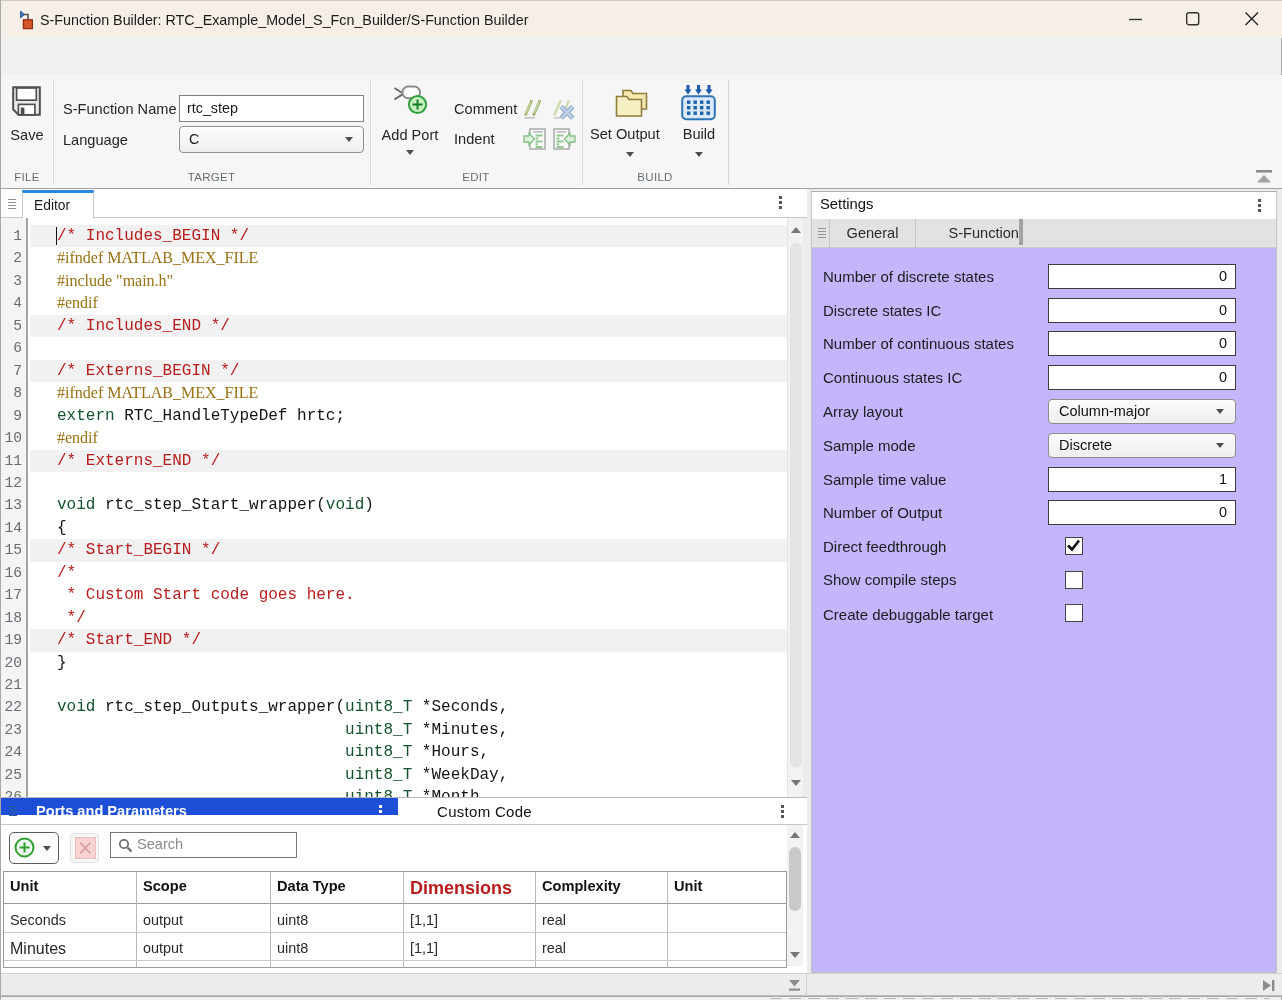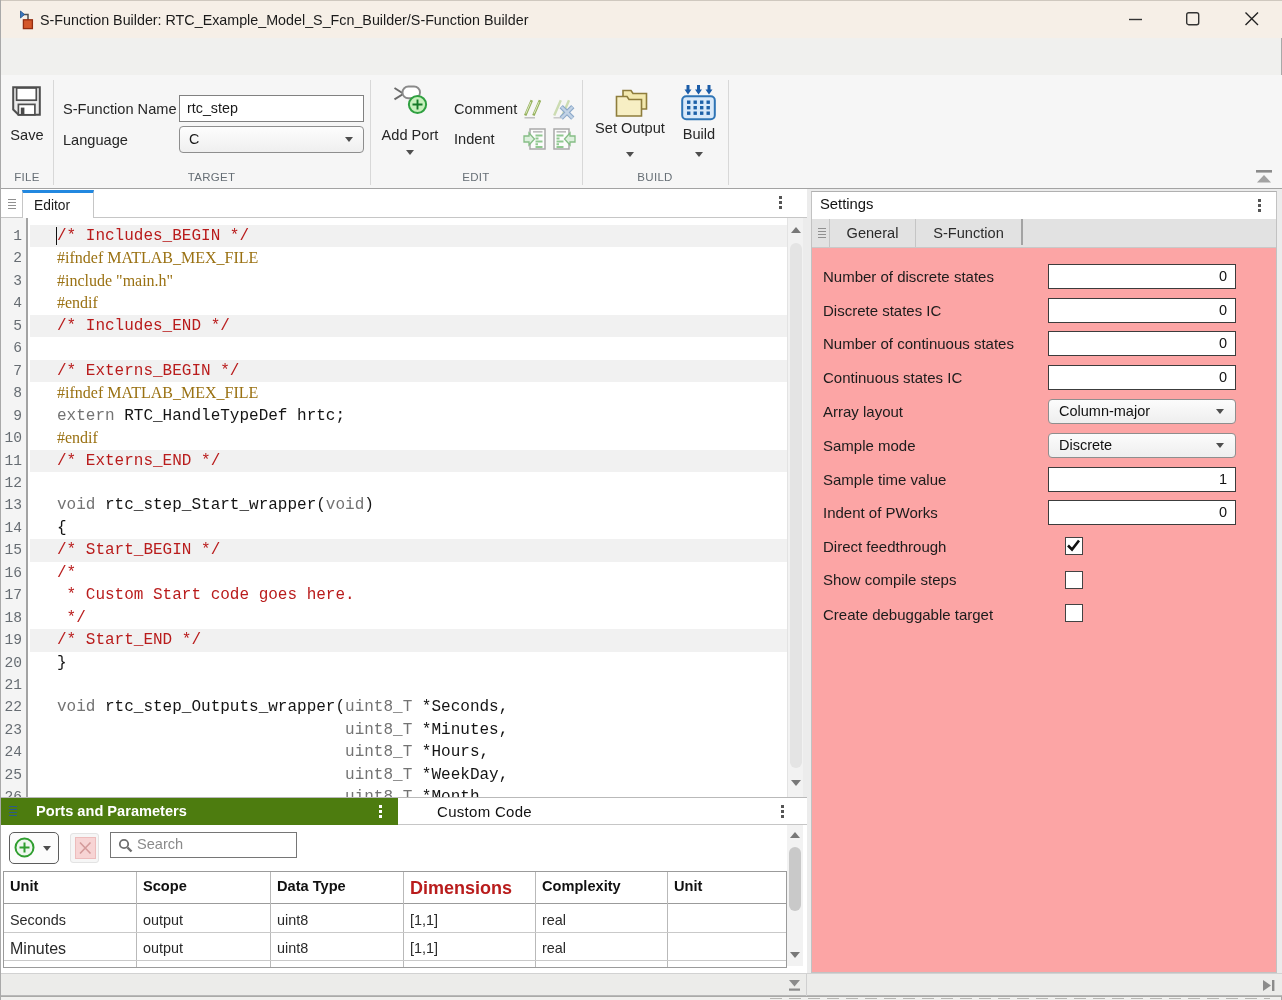--- a/index.html
+++ b/index.html
@@ -30,35 +30,35 @@
   #ed-tabstrip { left:0; top:0; width:806px; height:29px; background:#fff; border-bottom:1px solid #c6c6c6; }
   #ed-tab { position:absolute; left:21px; top:1px; width:72px; height:28px; background:#fff; border-left:1px solid #c6c6c6; border-right:1px solid #c6c6c6; border-top:3px solid #2288e0; }
   #ed-tab span { position:absolute; left:11px; top:5px; font-size:13.8px; color:#1c1c1c; }
   #editor { left:0; top:29px; width:786px; height:579px; background:#ffffff; overflow:hidden; }
   #gutter { position:absolute; left:0; top:0; width:27px; height:579px; background:#f4f4f4; border-right:2px solid #a3a3a3; }
   .gl { position:absolute; width:21px; text-align:right; font-family:"Liberation Mono", monospace; font-size:14.6px; color:#666c72; height:22.45px; line-height:22.45px; }
   .cl { position:absolute; left:29px; width:757px; height:22.45px; line-height:22.45px; font-family:"Liberation Mono", monospace; font-size:16px; white-space:pre; color:#141414; padding-left:27px; }
   .cl.stripe { background:#f1f1f1; }
   .cm { color:#b91c1c; }
   .pp { color:#9a7112;font-family:Liberation Serif, serif; }
-  .kw { color:#737373; }
+  .kw { color:#14532d; }
   
   .vscroll { position:absolute; background:#f2f2f2; }
   .arr { position:absolute; width:0; height:0; }
   .arr.up { border-left:5px solid transparent; border-right:5px solid transparent; border-bottom:6px solid #787878; }
   .arr.dn { border-left:5px solid transparent; border-right:5px solid transparent; border-top:6px solid #787878; }
   
   #bl-tabstrip { left:0; top:608px; width:806px; height:28px; background:#fff; border-top:1px solid #b9b9b9; border-bottom:1px solid #c6c6c6; }
-  #pp-tab { position:absolute; left:0px; top:0; width:397px; height:27px; background:#4d7c0f; }
+  #pp-tab { position:absolute; left:0px; top:0; width:397px; height:17px; background:#1d4ed8; }
   #pp-tab span { position:absolute; left:35px; top:5px; font-size:14.6px; font-weight:bold; color:#fff; }
   #cc-text { position:absolute; left:436px; top:5px; font-size:14.6px; color:#111; }
   #bl-toolbar { left:0; top:636px; width:786px; height:44px; background:#fff; }
   #bl-table { left:2px; top:682px; width:784px; height:97px; background:#fff; overflow:hidden; }
   
-  #settings { left:810px; top:2px; width:466px; height:782px; background:#fca5a5; border:1px solid #c2c2c2; border-top:1px solid #b0b0b0; }
+  #settings { left:810px; top:2px; width:466px; height:782px; background:#c4b5fd; border:1px solid #c2c2c2; border-top:1px solid #b0b0b0; }
   #set-header { position:absolute; left:0; top:0; width:464px; height:27px; background:#fff; }
   #set-header span { position:absolute; left:8px; top:4px; font-size:14.8px; color:#111; }
   #set-tabs { position:absolute; left:0; top:27px; width:464px; height:29px; background:#e2e2e2; border-bottom:1px solid #c9c9c9; }
   .set-row-label { position:absolute; left:11px; font-size:15px; color:#1c1c1c; }
   .set-input { position:absolute; left:236px; width:188px; height:25px; background:#fff; border:1px solid #3c3c3c; font-size:14.5px; color:#111; text-align:right; padding-right:8px; line-height:23px; }
   .set-dd { position:absolute; left:236px; width:188px; height:25px; background:linear-gradient(#fcfcfc,#eeeeee); border:1px solid #8e8e8e; border-radius:4px; font-size:14.5px; color:#111; padding-left:10px; line-height:23px; }
   .cbx { position:absolute; left:253px; width:18px; height:18px; background:#fff; border:1.5px solid #434343; }
   
   #bstrip { left:0; top:973px; width:1282px; height:23px; background:#ececea; border-top:1px solid #d2d2d2; border-bottom:1px solid #b9b9b9; }
   .kebab { position:absolute; width:3px; }
@@ -140,21 +140,21 @@
       <rect x="1" y="1" width="15" height="20" fill="#fcfcfc" stroke="#a9a9a9" stroke-width="1.5"></rect>
       <path d="M3.5 3.8 L13 3.8" stroke="#bdbdbd" stroke-width="1.7"></path>
       <path d="M3.5 7.5 L10.5 7.5 M3.5 10.5 L6.5 10.5 M3.5 13.5 L10.5 13.5 M3.5 16.3 L6 16.3 M3.5 19 L10.5 19" stroke="#90c890" stroke-width="1.9"></path>
       <path d="M22 6.5 L17 6.5 L17 3.5 L11.5 9.5 L17 15.5 L17 12.5 L22 12.5 Z" fill="#ddf0dd" stroke="#85bd85" stroke-width="1.3" transform="translate(0,1.5)"></path>
     </svg>
 
     <svg class="abs" style="left:612px;top:12px" width="38" height="32" viewBox="0 0 38 32">
       <path d="M10 3.5 L18 3.5 L20 6.5 L33.5 6.5 L33.5 22 L10 22 Z" fill="#f3e9ae" stroke="#8e7d3c" stroke-width="1.6"></path>
       <path d="M3.5 9.5 L14 9.5 L16 12.5 L28.5 12.5 L28.5 29 L3.5 29 Z" fill="#f7efc4" stroke="#8e7d3c" stroke-width="1.6"></path>
     </svg>
-    <div class="btnlabel" style="left:589px;width:80px;text-align:center;top:45px">Set Output</div>
+    <div class="btnlabel" style="left:589px;width:80px;top:51px">Set Output</div>
     <div class="caret" style="left:624.5px;top:77px"></div>
 
     <svg class="abs" style="left:680px;top:10px" width="38" height="36" viewBox="0 0 38 36">
       <g stroke="#1a5ca8" stroke-width="3" fill="#1a5ca8">
         <path d="M7 0 L7 5 M17.5 0 L17.5 5 M28 0 L28 5" fill="none"></path>
         <path d="M3.5 4.5 L10.5 4.5 L7 9.5 Z" stroke="none"></path>
         <path d="M14 4.5 L21 4.5 L17.5 9.5 Z" stroke="none"></path>
         <path d="M24.5 4.5 L31.5 4.5 L28 9.5 Z" stroke="none"></path>
       </g>
       <rect x="1.2" y="11.2" width="32.6" height="23" rx="4" fill="#d9e9f9" stroke="#2e74b5" stroke-width="2"></rect>
@@ -354,40 +354,40 @@
           </div>
       </div>
       <div id="set-tabs">
         <div class="abs grip" style="left:6px;top:9px">
             <i></i>
             <i></i>
             <i></i>
             <i></i>
           </div>
         <div class="abs" style="left:17px;top:0;width:87px;height:28px;border-left:1px solid #c5c5c5;border-right:1px solid #c5c5c5;text-align:center;line-height:28px;font-size:14.6px;color:#2b2b2b">General</div>
-        <div class="abs" style="left:104px;top:0;width:107px;height:26px;border-right:2px solid #a3a3a3;text-align:center;line-height:28px;font-size:14.6px;color:#2b2b2b">S-Function</div>
+        <div class="abs" style="left:104px;top:0;width:107px;height:26px;border-right:4px solid #a3a3a3;text-align:right;line-height:28px;font-size:14.6px;color:#2b2b2b">S-Function</div>
       </div>
       <div id="set-form">
         <div class="set-row-label" style="top:75.5px">Number of discrete states</div>
         <div class="set-input" style="top:71.5px">0</div>
         <div class="set-row-label" style="top:109.5px">Discrete states IC</div>
         <div class="set-input" style="top:105.5px">0</div>
         <div class="set-row-label" style="top:143.0px">Number of continuous states</div>
         <div class="set-input" style="top:139.0px">0</div>
         <div class="set-row-label" style="top:176.5px">Continuous states IC</div>
         <div class="set-input" style="top:172.5px">0</div>
         <div class="set-row-label" style="top:210.5px">Array layout</div>
         <div class="set-dd" style="top:206.5px">Column-major</div>
         <div class="caret" style="left:404px;top:216.5px"></div>
         <div class="set-row-label" style="top:244.5px">Sample mode</div>
         <div class="set-dd" style="top:240.5px">Discrete</div>
         <div class="caret" style="left:404px;top:250.5px"></div>
         <div class="set-row-label" style="top:278.5px">Sample time value</div>
         <div class="set-input" style="top:274.5px">1</div>
-        <div class="set-row-label" style="top:312.0px">Indent of PWorks</div>
+        <div class="set-row-label" style="top:312.0px">Number of Output</div>
         <div class="set-input" style="top:308.0px">0</div>
         <div class="set-row-label" style="top:345.5px">Direct feedthrough</div>
         <div class="cbx" style="top:345.0px"><svg width="15" height="15" viewBox="0 0 15 15">
               <path d="M2 7.5 L6 11.5 L13 2.5" fill="none" stroke="#111" stroke-width="2.6"></path>
             </svg></div>
         <div class="set-row-label" style="top:379.0px">Show compile steps</div>
         <div class="cbx" style="top:378.5px"></div>
         <div class="set-row-label" style="top:414px">Create debuggable target</div>
         <div class="cbx" style="top:412.0px"></div>
       </div>

